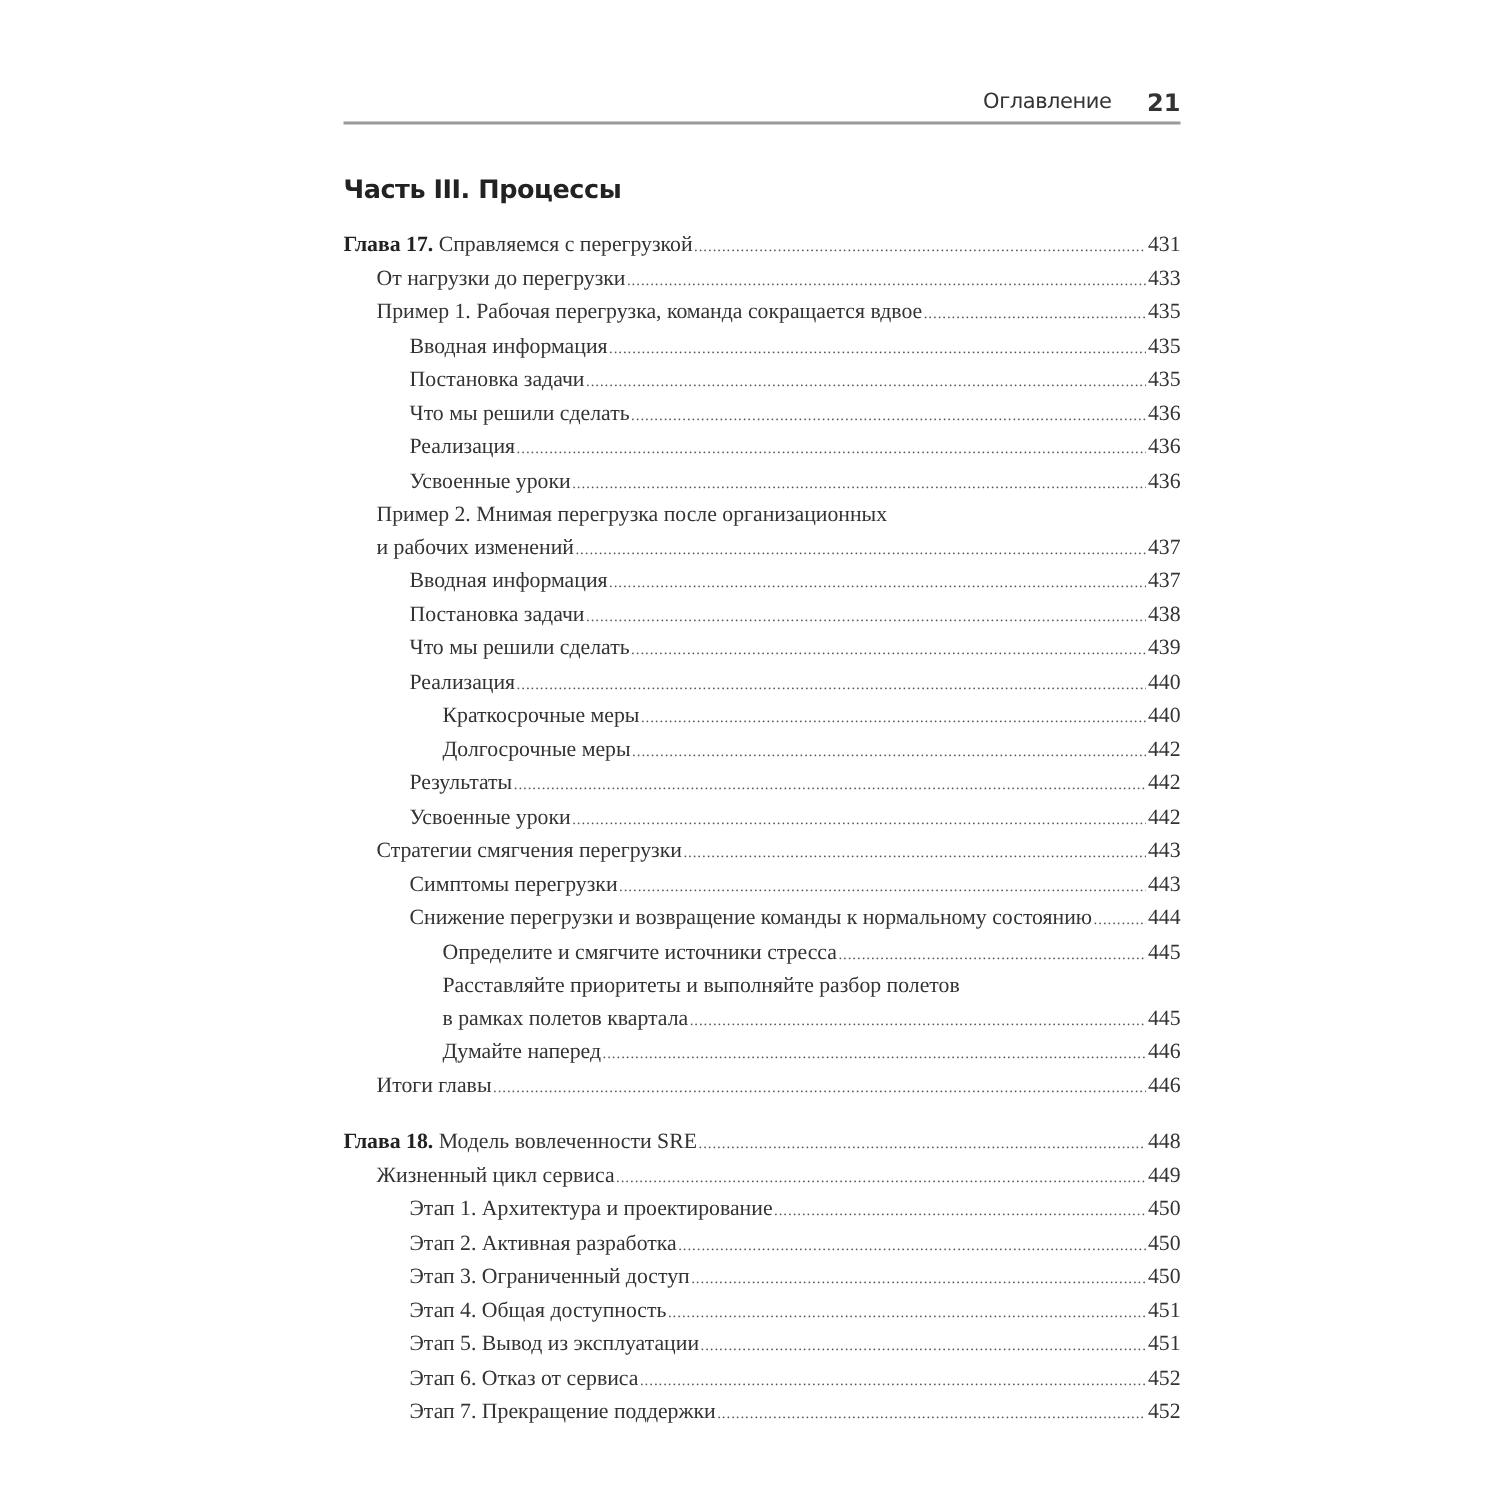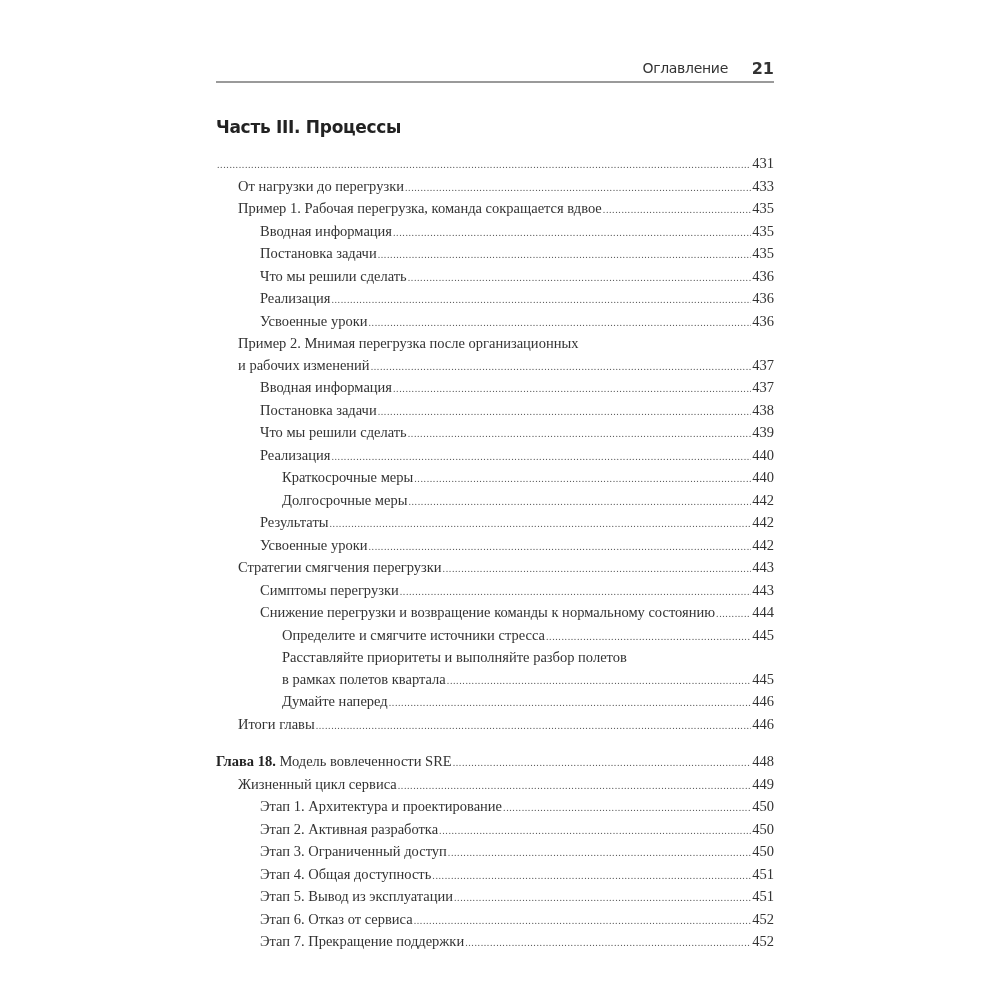--- a/index.html
+++ b/index.html
@@ -1,17 +1,17 @@
 <!DOCTYPE html>
 <html><head>
   <meta charset="utf-8">
   <style>
     html, body { margin: 0; padding: 0; background: #ffffff; }
     body { width: 1000px; height: 1000px; position: relative; overflow: hidden; color: #2b2b2b; }
-    .page { position: absolute; left: 1px; top: 0; width: 916px; height: 1000px; }
+    .page { position: absolute; left: 14px; top: 0; width: 916px; height: 1000px; }
     .running-head { position: absolute; left: 215px; width: 558px; top: 58px; height: 20px;
       font-family: "DejaVu Sans", sans-serif; font-size: 14px; color: #333; }
     .running-head .section { position: absolute; right: 46px; top: 2px; letter-spacing: -0.3px; }
     .running-head .pageno { position: absolute; right: 0; top: 1px; font-weight: bold; font-size: 16px; }
     .rule { position: absolute; left: 215px; width: 558px; top: 81px; height: 2px; background: #9a9a9a; }
     .part-title { position: absolute; left: 215px; width: 558px; top: 117px; 
       font-family: "DejaVu Sans", sans-serif; font-weight: bold; font-size: 17px; color: #222; letter-spacing: -0.3px; }
     .toc { position: absolute; left: 215px; width: 558px; top: 153px;
       font-family: "Liberation Serif", serif; font-size: 14.5px; color: #333; }
     .entry { position: relative; line-height: 21.5px; }
@@ -33,20 +33,21 @@
 <div class="page">
   <div class="running-head">
     <span class="section">Оглавление</span>
     <span class="pageno">21</span>
   </div>
   <div class="rule"></div>
   <div class="part-title">Часть III. Процессы</div>
   <div class="toc" id="toc">
       <div class="entry l0">
         <div class="row">
+          <span class="title"><b>Глава 17.</b><span> Справляемся с перегрузкой</span></span>
           <span class="leader"></span>
           <span class="pg">431</span>
         </div>
       </div>
       <div class="entry l1">
         <div class="row">
           <span class="title">От нагрузки до перегрузки</span>
           <span class="leader"></span>
           <span class="pg">433</span>
         </div>

